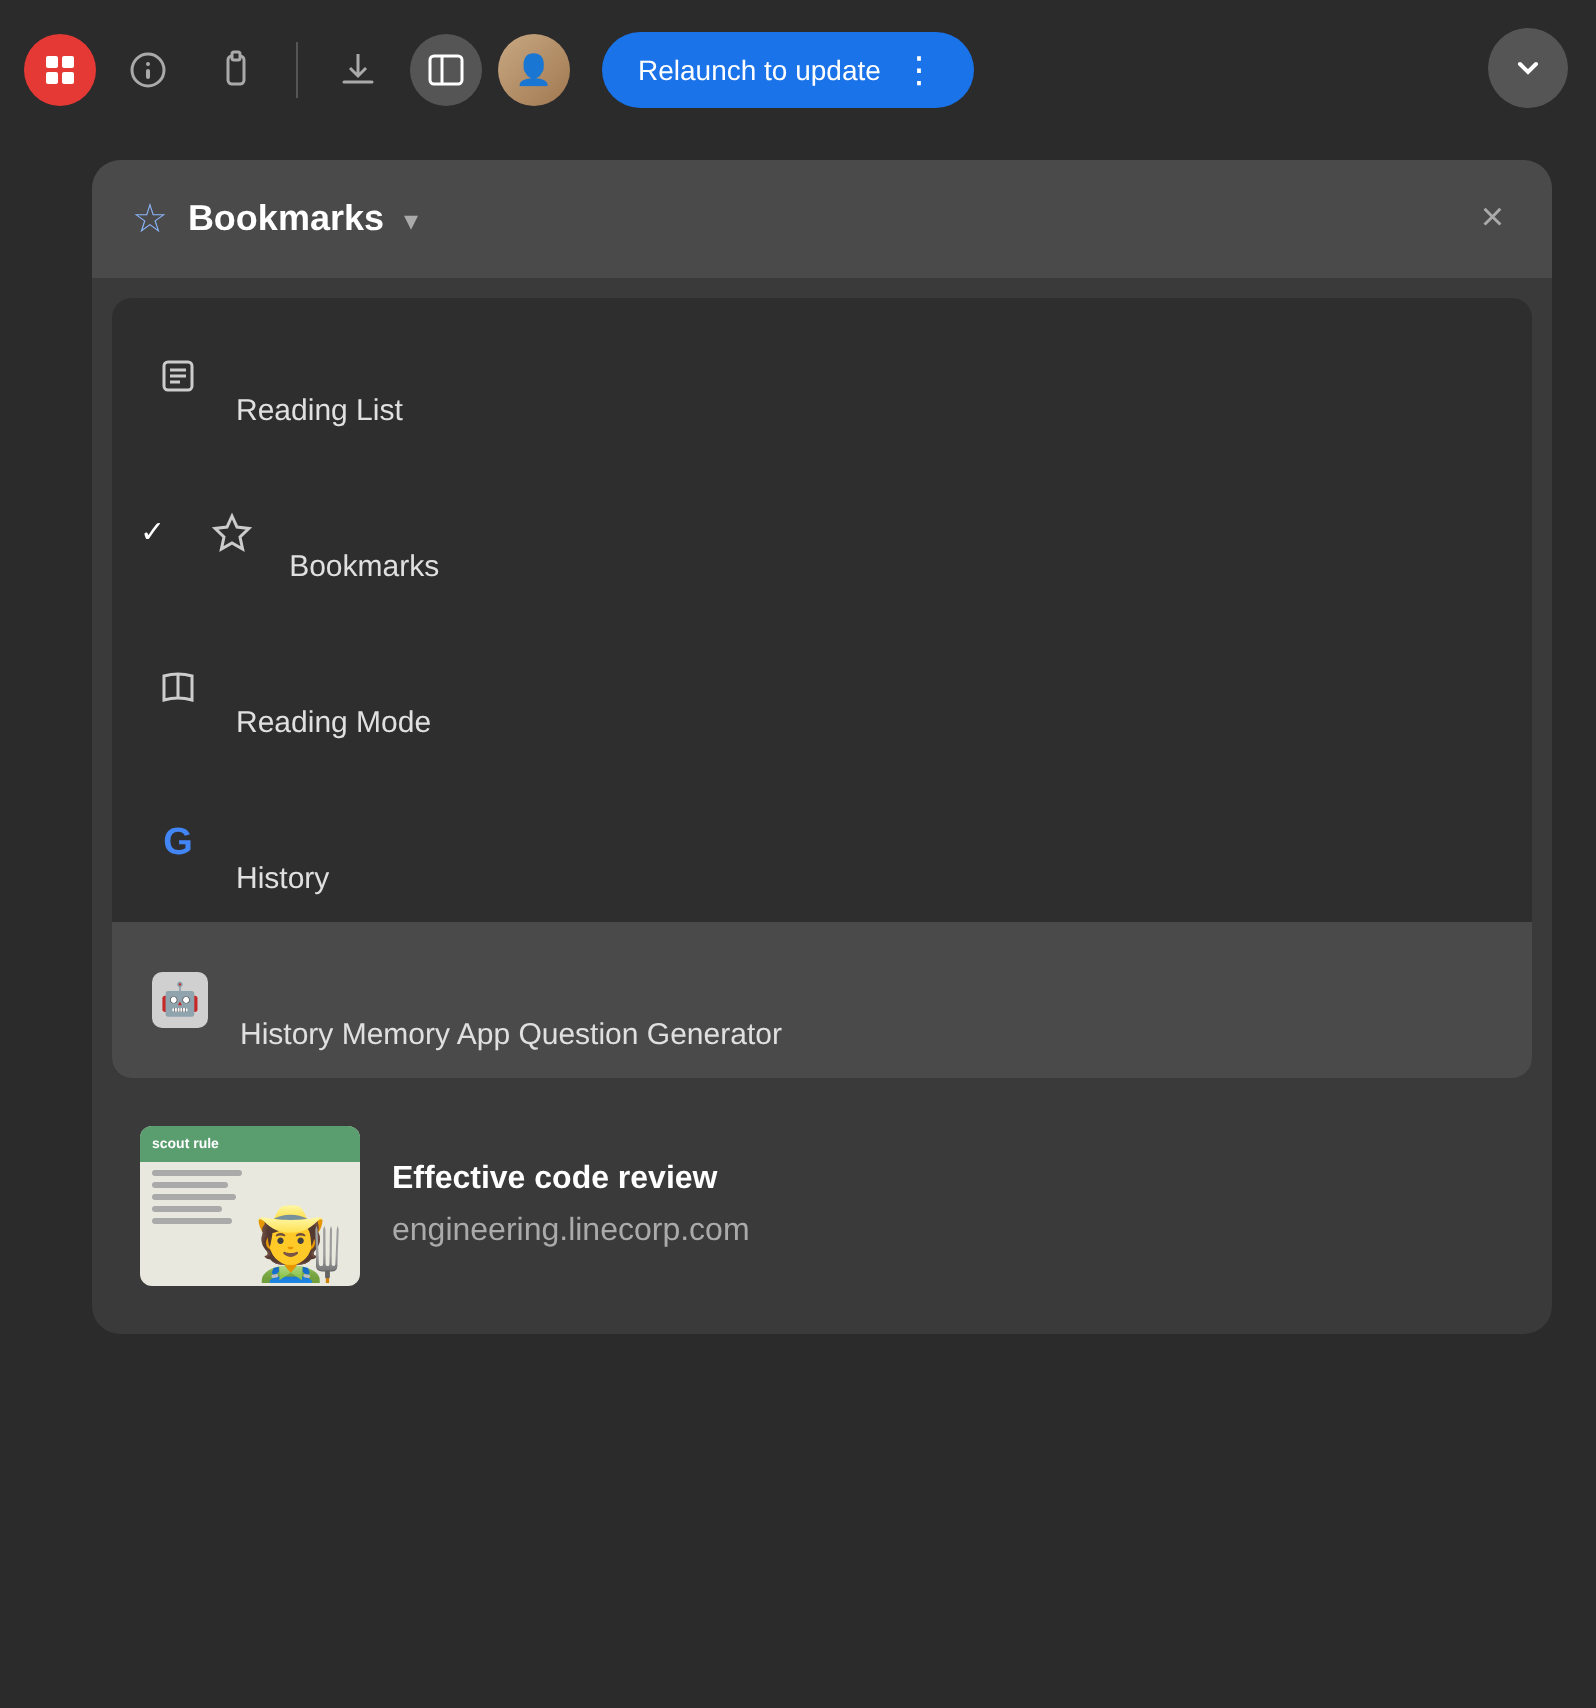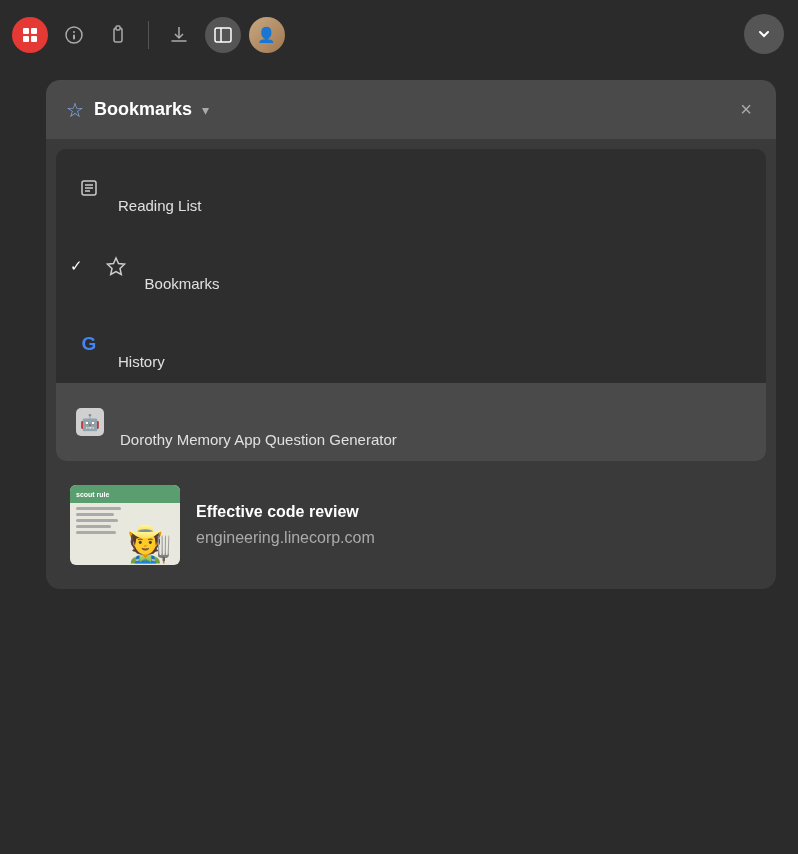--- a/index.html
+++ b/index.html
@@ -355,20 +355,24 @@
     <svg width="20" height="20" viewBox="0 0 20 20" fill="none" stroke="#fff" stroke-width="1.5">
       <rect x="2" y="3" width="16" height="14" rx="2"></rect>
       <line x1="8" y1="3" x2="8" y2="17"></line>
     </svg>
   </div>
 
   <div class="avatar-circle" style="width:36px;height:36px;border-radius:50%;background:linear-gradient(135deg,#c8a882,#a07850);display:flex;align-items:center;justify-content:center;color:#fff;font-size:15px;flex-shrink:0;">
     👤
   </div>
 
+  <button class="relaunch-btn">
+    <span>Relaunch to update</span>
+    <span class="dots">⋮</span>
+  </button>
 </div>
 
 <div class="chevron-down-btn">
   <svg width="16" height="16" viewBox="0 0 16 16" fill="white">
     <path d="M4 6l4 4 4-4" stroke="white" stroke-width="2" fill="none" stroke-linecap="round"></path>
   </svg>
 </div>
 
 <div class="bookmarks-panel">
 
@@ -399,29 +403,38 @@
       <span class="check" style="position:static; color:#fff; font-size:15px; margin-right:4px;">✓</span>
       <div class="menu-item-icon">
         <svg width="20" height="20" viewBox="0 0 20 20" fill="none" stroke="#ccc" stroke-width="1.5">
           <polygon points="10,2 12.5,7.5 18.5,8.2 14,12.5 15.3,18.5 10,15.5 4.7,18.5 6,12.5 1.5,8.2 7.5,7.5"></polygon>
         </svg>
       </div>
       <span class="menu-item-label">Bookmarks</span>
     </div>
 
 
+    <div class="menu-item">
+      <div class="menu-item-icon">
+        <svg width="20" height="20" viewBox="0 0 20 20" fill="none" stroke="#ccc" stroke-width="1.5">
+          <path d="M3 4 Q10 2 17 4 V16 Q10 14 3 16 Z"></path>
+          <line x1="10" y1="3" x2="10" y2="15"></line>
+        </svg>
+      </div>
+      <span class="menu-item-label">Reading Mode</span>
+    </div>
 
     <div class="menu-item">
       <div class="menu-item-icon g-icon" style="font-family: Arial, sans-serif; font-weight: 900; color: #4285f4; font-size: 19px;">G</div>
       <span class="menu-item-label">History</span>
     </div>
 
     <div class="menu-item highlighted">
       <div class="dorothy-icon" style="background:#d0d0d0; border-radius:5px; width:28px; height:28px; display:flex; align-items:center; justify-content:center; font-size:16px;">🤖</div>
-      <span class="menu-item-label">Dorothy Memory App Question Generator</span>
+      <span class="menu-item-label">History Memory App Question Generator</span>
     </div>
 
 
   </div>
 
   <div class="reading-card">
     <div class="reading-card-thumb">
       <div class="thumb-top-bar">
         <span class="thumb-top-bar-text">scout rule</span>
       </div>

